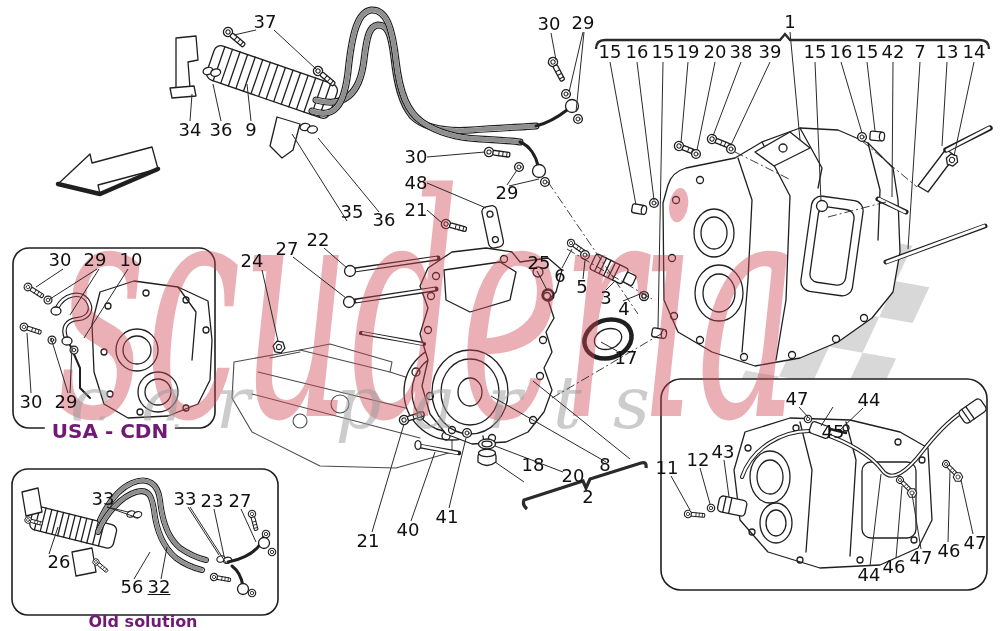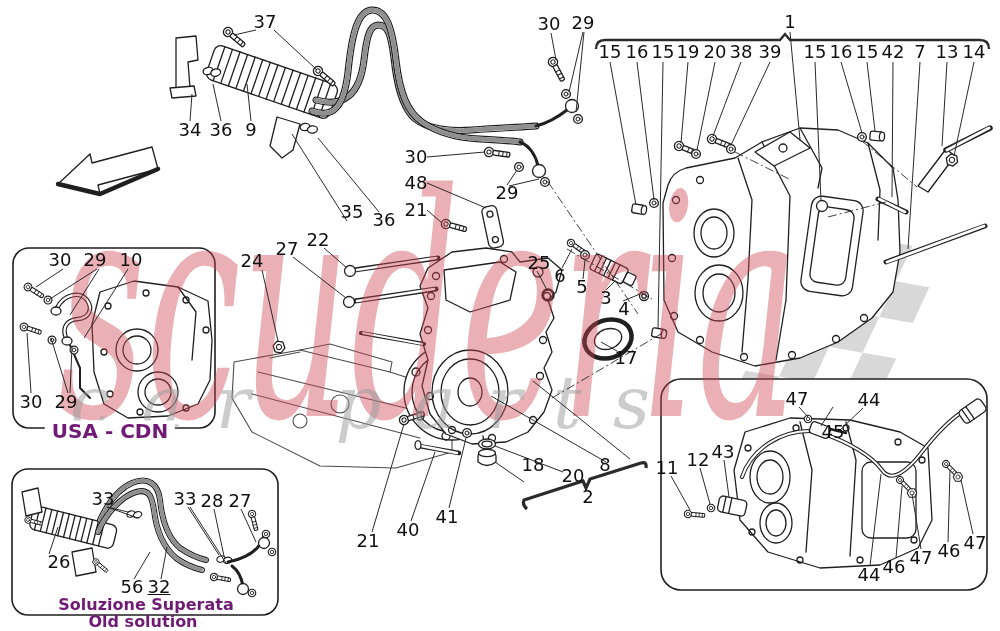--- a/index.html
+++ b/index.html
@@ -524,33 +524,32 @@
       <div class="callout" style="left: 605px; top: 465px;">8</div>
       <div class="callout" style="left: 588px; top: 497px;">2</div>
       <div class="callout" style="left: 667px; top: 468px;">11</div>
       <div class="callout" style="left: 60px; top: 260px;">30</div>
       <div class="callout" style="left: 95px; top: 260px;">29</div>
       <div class="callout" style="left: 131px; top: 260px;">10</div>
       <div class="callout" style="left: 31px; top: 402px;">30</div>
       <div class="callout" style="left: 66px; top: 402px;">29</div>
       <div class="callout" style="left: 103px; top: 499px;">33</div>
       <div class="callout" style="left: 185px; top: 499px;">33</div>
-      <div class="callout" style="left: 212px; top: 501px;">28</div>
+      <div class="callout" style="left: 212px; top: 501px;">23</div>
       <div class="callout" style="left: 240px; top: 501px;">27</div>
       <div class="callout" style="left: 47px; top: 562px; margin-left: 12px;">26</div>
       <div class="callout" style="left: 132px; top: 587px;">56</div>
       <div class="callout" style="left: 159px; top: 587px; text-decoration: underline;">32</div>
       <div class="callout" style="left: 797px; top: 399px;">47</div>
       <div class="callout" style="left: 833px; top: 400px; margin-top: 32px;">45</div>
       <div class="callout" style="left: 869px; top: 400px;">44</div>
       <div class="callout" style="left: 698px; top: 460px;">12</div>
       <div class="callout" style="left: 723px; top: 452px;">43</div>
       <div class="callout" style="left: 869px; top: 575px;">44</div>
       <div class="callout" style="left: 894px; top: 567px;">46</div>
       <div class="callout" style="left: 921px; top: 558px;">47</div>
       <div class="callout" style="left: 949px; top: 551px;">46</div>
       <div class="callout" style="left: 975px; top: 543px;">47</div>
     </div>
 
 <div class="boxlabel" id="usa-cdn-label" style="left:110px;top:431px;">USA - CDN</div>
-<div class="boxlabel oldsol" style="left:146px;top:605px;">Soluzione Superata</div>
 <div class="boxlabel oldsol" style="left:143px;top:622px;background:transparent;">Old solution</div>
 </div>
 
 </body></html>

